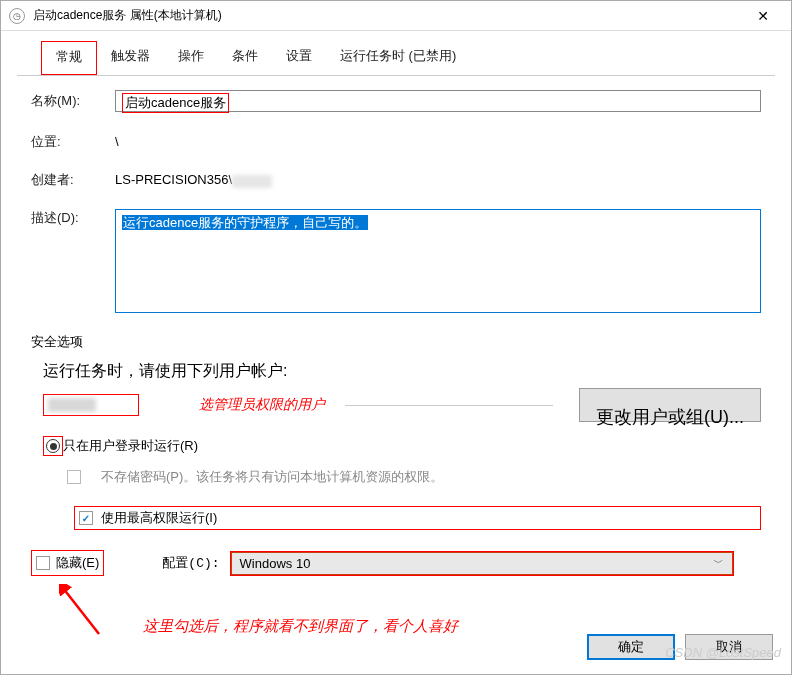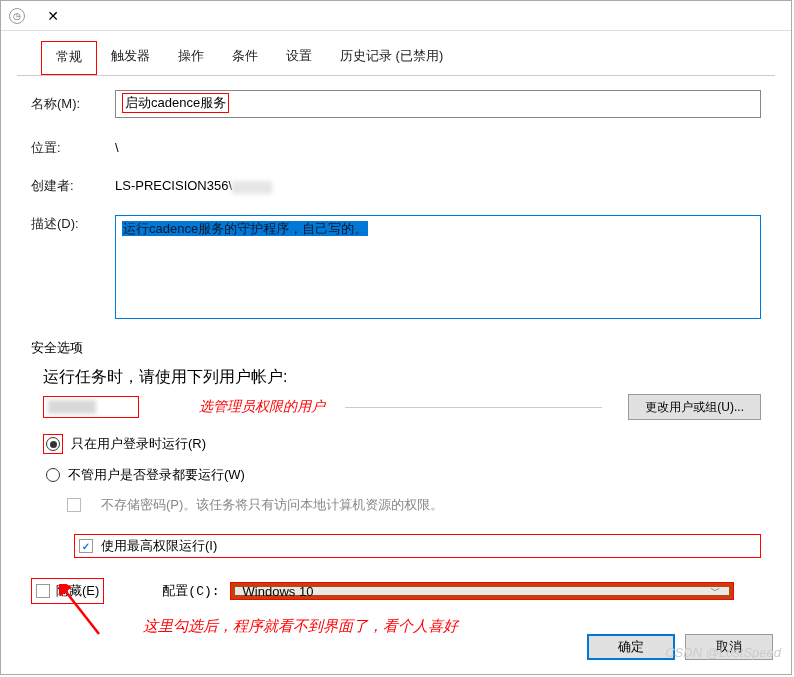--- a/index.html
+++ b/index.html
@@ -17,95 +17,96 @@
     .tabs { display: flex; border-bottom: 1px solid #ccc; margin-bottom: 14px; border: 1.5px solid #f00; border-bottom: 1px solid #ccc; width: fit-content; min-width: 100%; padding: 0; border-left: none; border-right: none; border-top: none; }
     .tabs-row { display: flex; padding-left: 24px; }
     .tab { padding: 6px 14px; font-size: 13px; color: #222; cursor: pointer; }
     .tab.active { color: #222; border-bottom: 2px solid transparent; }
     .tab-active-wrap { border: 1.5px solid #f00; }
     
     .form-row { display: flex; align-items: center; margin-bottom: 20px; padding: 0 14px; }
     .form-row.align-top { align-items: flex-start; }
     .label { width: 84px; font-size: 13px; color: #222; flex-shrink: 0; }
     
-    .name-input { flex: 1; height: 28px; border: 1px solid #888; background: #fff; padding: 2px 6px; font-size: 13px; }
+    .name-input { flex: 1; height: 22px; border: 1px solid #888; background: #fff; padding: 2px 6px; font-size: 13px; }
     .name-hl { border: 1.5px solid #f00; display: inline-block; padding: 0; }
     .name-input-inner { border: none; background: transparent; font-size: 13px; width: 140px; padding: 1px 2px; }
     
     .loc-val { font-size: 13px; padding: 2px 0; }
     .creator-val { font-size: 13px; }
     .creator-censored { display: inline-block; width: 40px; height: 13px; background: #e6e6e6; vertical-align: middle; filter: blur(2px); }
     
     .desc-box { flex: 1; height: 104px; border: 1px solid #0078d7; padding: 4px 6px; font-size: 13px; line-height: 18px; }
-    .desc-text { background: #0078d7; color: #0f172a; padding: 0 1px; }
+    .desc-text { background: #0078d7; color: #ffffff; padding: 0 1px; }
     
     .security-section { margin-top: 18px; padding: 0 14px; }
     .sec-title { font-size: 13px; margin-bottom: 10px; }
     .sec-sub { font-size: 16px; margin-bottom: 6px; padding-left: 12px; }
     
     .user-row { display: flex; align-items: center; gap: 26px; padding-left: 12px; margin-bottom: 14px; }
     .user-box { border: 1.5px solid #f00; width: 96px; height: 22px; display: flex; align-items: center; padding: 2px 4px; }
     .user-censored { width: 48px; height: 14px; background: #d8d8d8; filter: blur(2px); }
     .user-line { flex: 1; height: 1px; background: #ccc; align-self: center; margin-left: -6px; }
     .annotation-red { color: #f00; font-size: 14px; font-style: italic; margin-left: 34px; }
-    .change-btn { height: 26px; padding: 1px 16px; font-size: 12px; background: #e1e1e1; border: 1px solid #999; }
-    
-    .radio-row { display: flex; align-items: center; padding-left: 12px; margin-bottom: 12px; gap: 8px; }
+    .change-btn { height: 26px; padding: 16px 16px; font-size: 18px; background: #e1e1e1; border: 1px solid #999; }
+    
+    .radio-row { display: flex; align-items: center; padding-left: 12px; margin-bottom: 12px; }
     .radio-wrap { border: 1.5px solid #f00; width: 20px; height: 20px; display: flex; align-items: center; justify-content: center; }
     .radio { width: 14px; height: 14px; border: 1px solid #333; border-radius: 50%; display: flex; align-items: center; justify-content: center; }
     .radio.checked::after { content: ''; width: 7px; height: 7px; background: #333; border-radius: 50%; }
     .radio-label { font-size: 13px; }
     
     .checkbox-row { display: flex; align-items: center; padding-left: 36px; margin-bottom: 12px; gap: 20px; }
     .checkbox { width: 14px; height: 14px; border: 1px solid #999; display: flex; align-items: center; justify-content: center; font-size: 10px; }
     .checkbox.disabled { color: #aaa; border-color: #bbb; }
     .check-label { font-size: 13px; }
     .check-label.disabled { color: #888; }
     
     .checkbox-wrap-hl { border: 1.5px solid #f00; padding: 2px 4px; display: flex; align-items: center; gap: 8px; margin-left: 31px; }
     .highest-row { padding-left: 12px; margin-top: 20px; margin-bottom: 20px; }
     .checkbox.checked::after { content: '✓'; color: #0078d7; font-weight: bold; }
     
     .bottom-row { display: flex; align-items: center; padding-left: 0px; gap: 10px; margin-top: 18px; }
     .hidden-wrap { border: 1.5px solid #f00; padding: 3px 4px; display: flex; align-items: center; gap: 6px; }
     .config-label { font-size: 13px; margin-left: 48px; font-family: Liberation Mono, monospace; }
     .config-select-wrap { border: 1.5px solid #f00; }
-    .config-select { width: 502px; height: 16px; border: 4px solid #c2410c; background: #e8e8e8; padding: 2px 8px; font-size: 13px; display: flex; align-items: center; justify-content: space-between; }
+    .config-select { width: 502px; height: 23px; border: 1px solid #c2410c; background: #e8e8e8; padding: 2px 8px; font-size: 13px; display: flex; align-items: center; justify-content: space-between; }
     .chev { font-size: 10px; color: #555; }
     
     .footer { position: absolute; bottom: 14px; right: 18px; display: flex; gap: 10px; }
     .footer-btn { width: 88px; height: 26px; border: 1px solid #999; background: #e1e1e1; font-size: 13px; display: flex; align-items: center; justify-content: center; }
     .footer-btn.primary { border: 2px solid #0078d7; }
     
     .arrow-svg { position: absolute; left: 58px; bottom: 34px; }
     .bottom-annotation { position: absolute; left: 142px; bottom: 38px; color: #f00; font-size: 15px; font-style: italic; }
     .watermark { position: absolute; right: 10px; bottom: 14px; color: #ccc; font-size: 13px; font-style: italic; }
   </style>
 </head>
 <body>
 
 <div class="window">
 
   <div class="titlebar">
     <div class="titlebar-icon">◷</div>
+    <div class="titlebar-text">启动cadence服务 属性(本地计算机)</div>
     <div class="close-btn">✕</div>
   </div>
 
   <div class="content">
 
     <div class="tabs">
       <div class="tabs-row">
         <div class="tab-active-wrap">
             <div class="tab active">常规</div>
           </div>
         <div class="tab">触发器</div>
         <div class="tab">操作</div>
         <div class="tab">条件</div>
         <div class="tab">设置</div>
-        <div class="tab">历史记录 (已禁用)</div>
+        <div class="tab">运行任务时 (已禁用)</div>
       </div>
     </div>
 
     <div class="form-row">
       <div class="label">名称(M):</div>
       <div class="name-input">
         <span class="name-hl"><span class="name-input-inner">启动cadence服务</span></span>
       </div>
     </div>
 
@@ -141,24 +142,20 @@
         <button class="change-btn">更改用户或组(U)...</button>
       </div>
 
       <div class="radio-row">
         <div class="radio-wrap">
             <div class="radio checked"></div>
           </div>
         <div class="radio-label">只在用户登录时运行(R)</div>
       </div>
 
-      <div class="radio-row" style="padding-left:15px;">
-        <div class="radio"></div>
-        <div class="radio-label">不管用户是否登录都要运行(W)</div>
-      </div>
 
       <div class="checkbox-row">
         <div class="checkbox disabled"></div>
         <div class="check-label disabled">不存储密码(P)。该任务将只有访问本地计算机资源的权限。</div>
       </div>
 
       <div class="highest-row">
         <span class="checkbox-wrap-hl">
           <div class="checkbox checked"></div>
           <div class="check-label">使用最高权限运行(I)</div>

